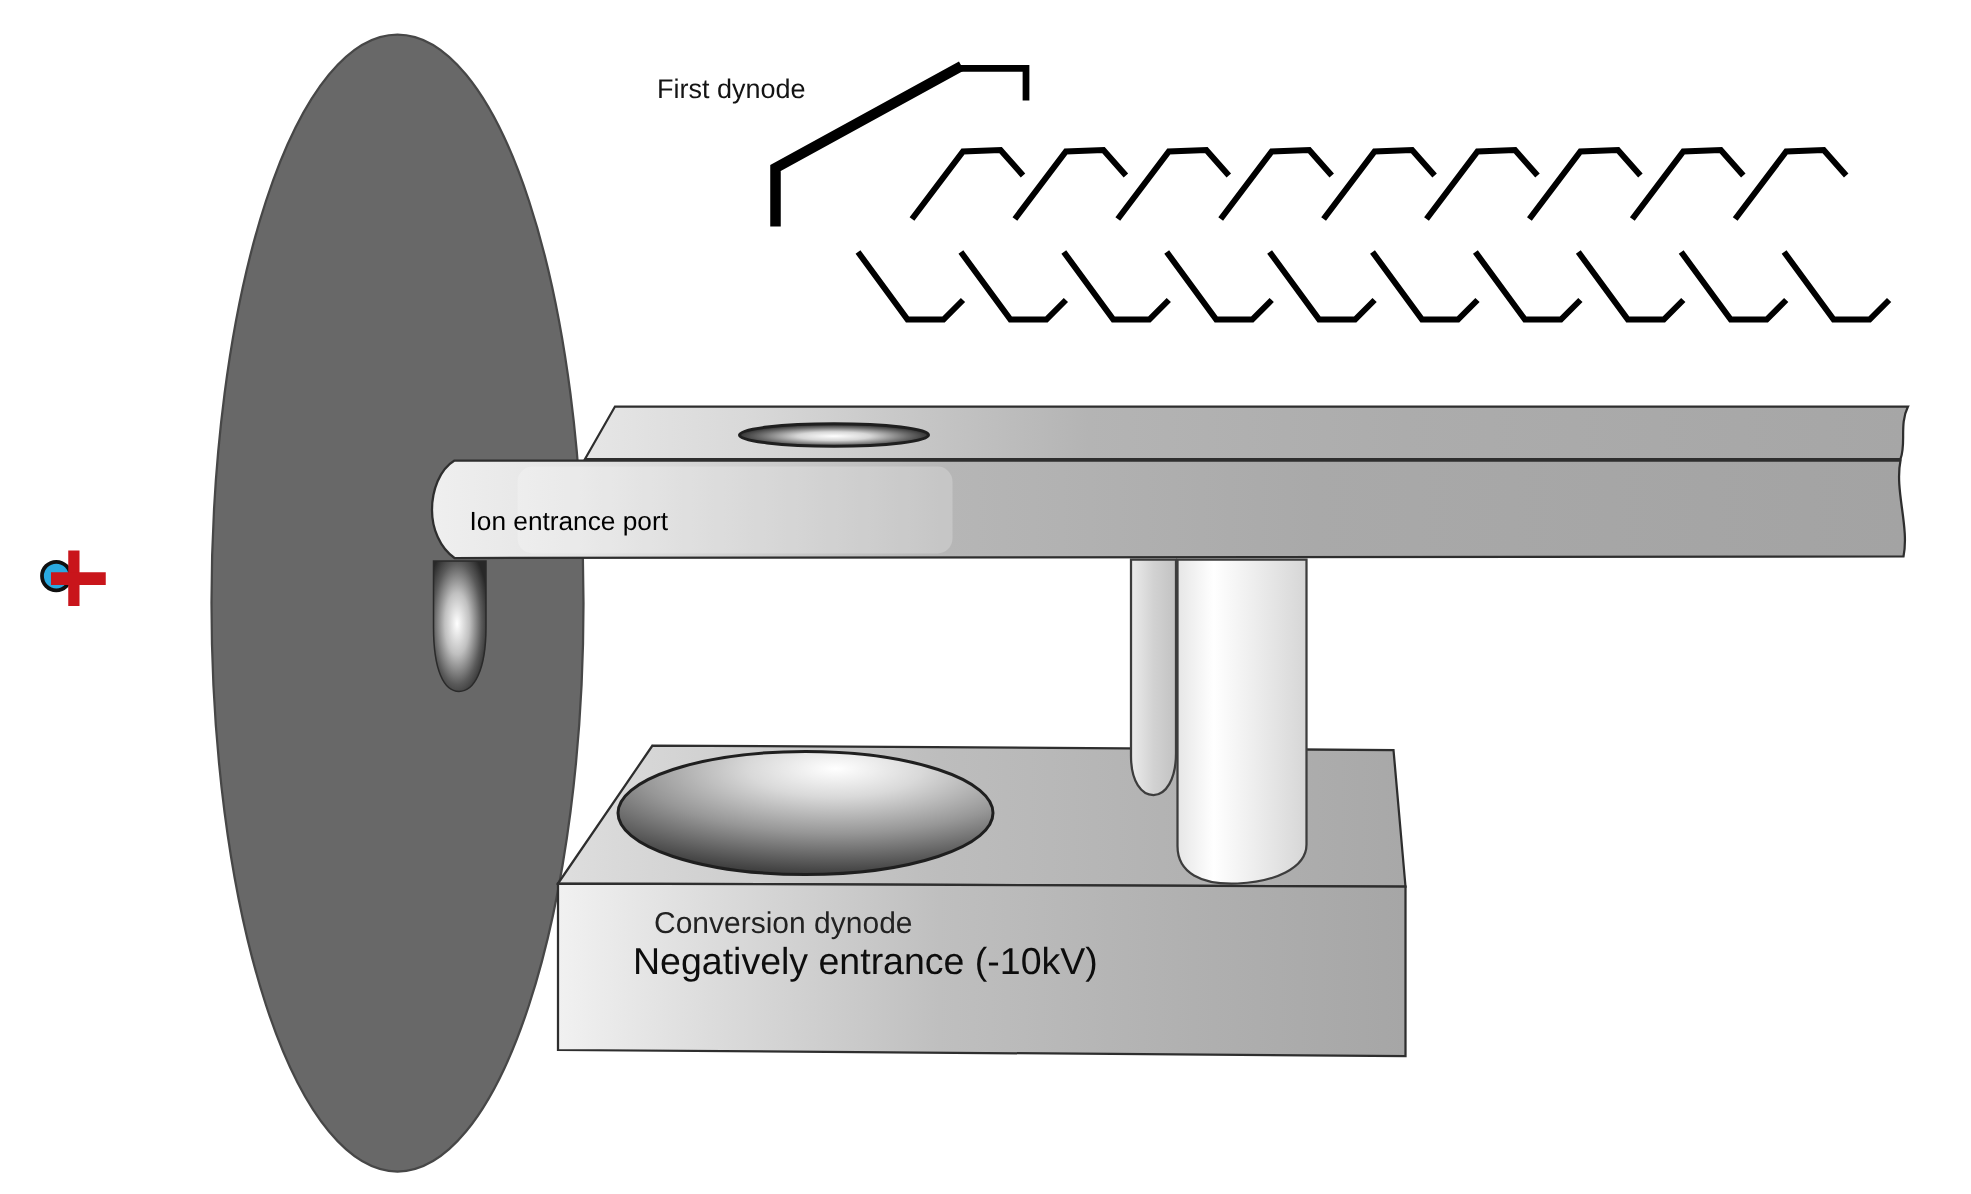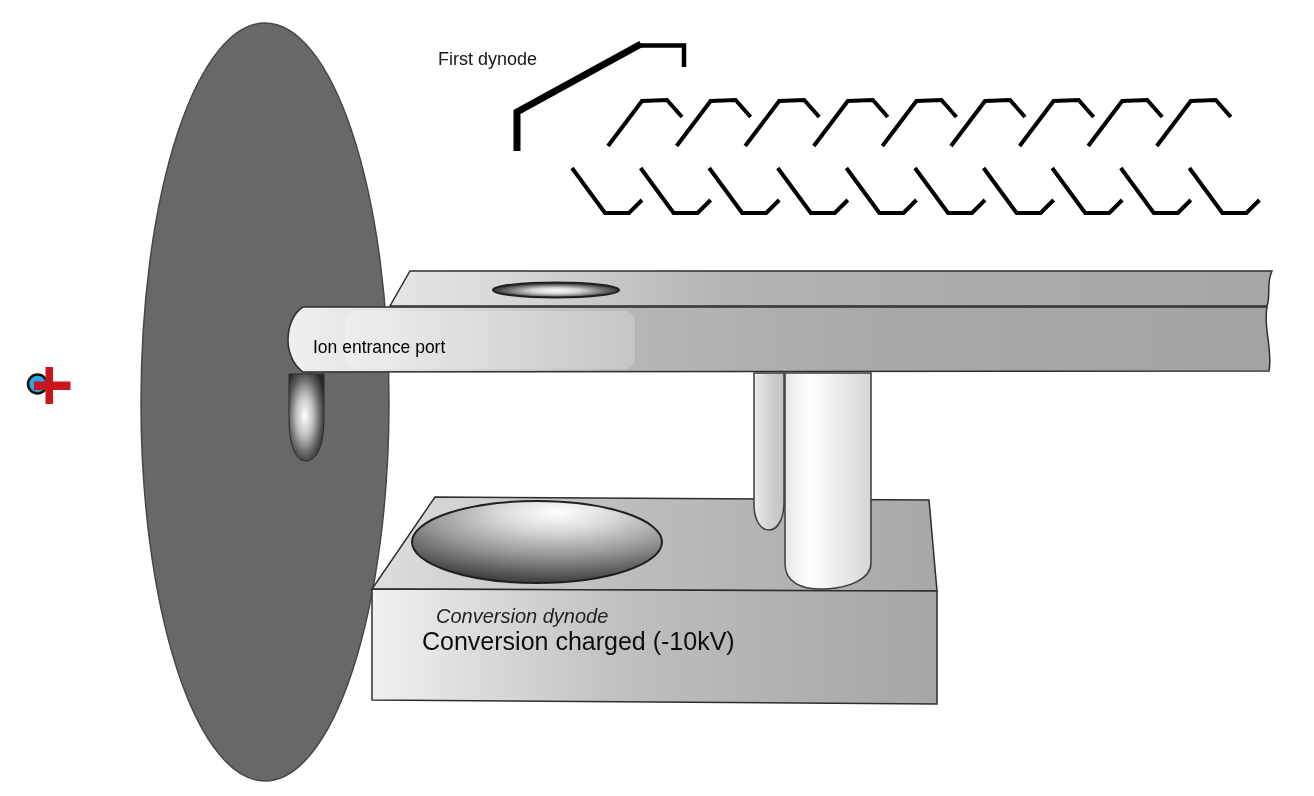--- a/index.html
+++ b/index.html
@@ -7,21 +7,21 @@
     position:relative;
     width:1314px;height:796px;
     background:#ffffff;
     overflow:hidden;
     font-family:"Liberation Sans", sans-serif;
   }
   .stage svg{position:absolute;left:0;top:0;}
   .lbl{position:absolute;white-space:nowrap;line-height:1;}
   .lbl-first-dynode{left:438px;top:50px;font-size:18px;color:#141414;}
   .lbl-ion-entrance{left:313px;top:339px;font-size:17.5px;font-weight:normal;color:#000;}
-  .lbl-conversion{left:436px;top:606px;font-size:20px;color:#222;font-style:italic;}
+  .lbl-conversion{left:436px;top:606px;font-size:20px;color:#222;}
   .lbl-negative{left:422px;top:629px;font-size:25px;color:#0d0d0d;}
   .chain path{stroke:#000;stroke-width:4;fill:none;stroke-linejoin:miter;}
 </style>
 </head>
 <body>
 
 <div class="stage">
   <svg width="1314" height="796" viewBox="0 0 1314 796">
     <defs>
       <linearGradient id="gradPlateTop" x1="0" y1="0" x2="1" y2="0">
@@ -134,14 +134,14 @@
     <g>
       <circle cx="37.5" cy="384" r="9.5" stroke="#101010" stroke-width="2.5" fill="#2aa9e0"></circle>
       <rect x="45.5" y="367" width="7.5" height="37" fill="#c9151b"></rect>
       <rect x="34" y="381.5" width="36.5" height="8.5" fill="#c9151b"></rect>
     </g>
   </svg>
 
   <div class="lbl lbl-first-dynode">First dynode</div>
   <div class="lbl lbl-ion-entrance">Ion entrance port</div>
   <div class="lbl lbl-conversion">Conversion dynode</div>
-  <div class="lbl lbl-negative">Conversion charged (-10kV)</div>
+  <div class="lbl lbl-negative">Negatively entrance (-10kV)</div>
 </div>
 
 </body></html>

